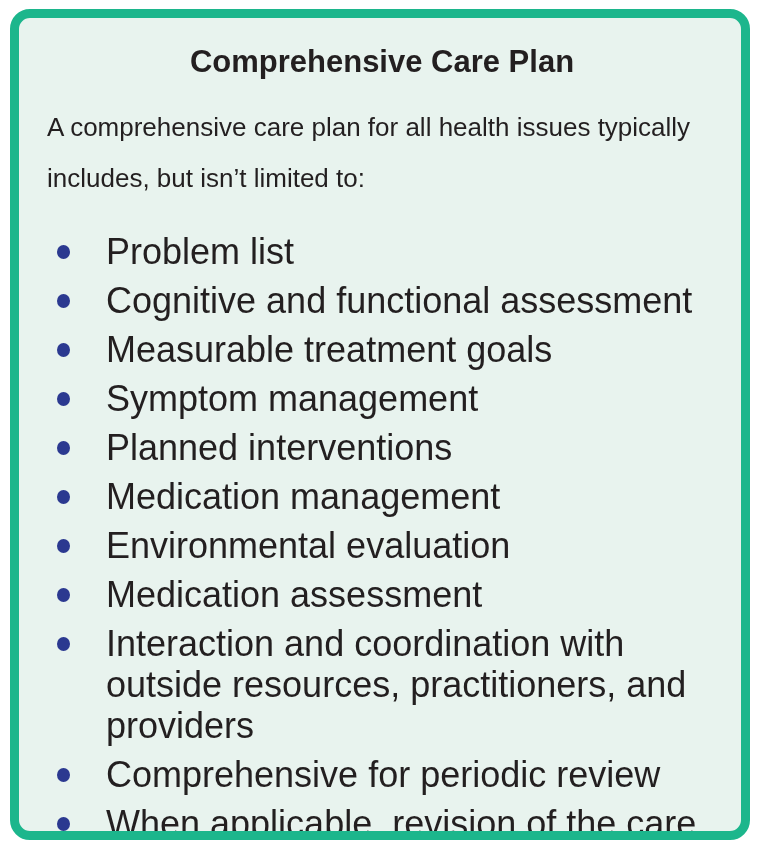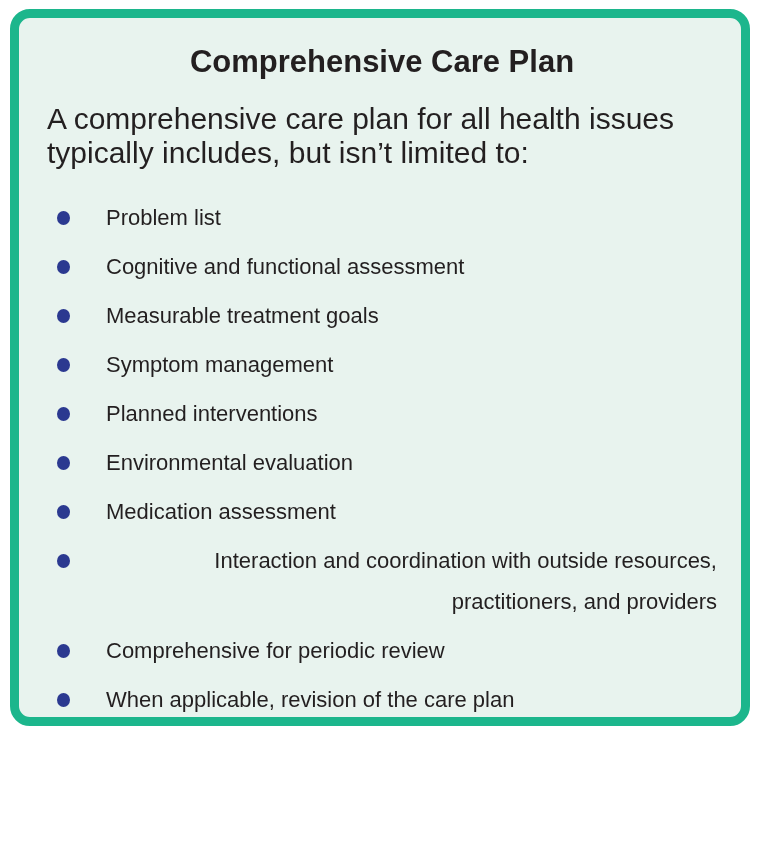--- a/index.html
+++ b/index.html
@@ -16,52 +16,51 @@
     height:868px;
     background:var(--page);
     font-family:"Liberation Sans","DejaVu Sans",sans-serif;
     color:var(--text);
   }
   .card{
     position:absolute;
     left:10px;
     top:9px;
     width:740px;
-    height:717px;
+    height:831px;
     background:var(--background);
     border:9px solid var(--border);
     border-radius:20px;
     padding:10px 24px 0 28px;
     overflow:hidden;
   }
   .card-title{
     margin:16px 0 0 0;
     text-align:center;
     font-size:31px;
     font-weight:bold;
     line-height:36px;
     letter-spacing:0px;
   }
   .intro{
     margin:22px 0 0 0;
-    font-size:30px;
-    line-height:34px;
+    font-size:26px;
+    line-height:51px;
   }
   ul.care-list{
     list-style:none;
     margin:27px 0 0 0;
     padding:0 0 0 10px;
   }
   ul.care-list li{
     display:flex;
     align-items:flex-start;
     margin:0 0 8px 0;
-    font-size:22px;
+    font-size:36px;
     line-height:41px;
-    text-align:right;
   }
   .bullet{
     flex:0 0 auto;
     width:13px;
     height:14px;
     border-radius:50%;
     background:var(--bullet);
     margin:14px 0 0 0;
   }
   .li-text{
@@ -90,20 +89,24 @@
     <li>
       <span class="bullet"></span>
       <span class="li-text">Symptom management</span>
     </li>
     <li>
       <span class="bullet"></span>
       <span class="li-text">Planned interventions</span>
     </li>
     <li>
       <span class="bullet"></span>
+      <span class="li-text">Medication management</span>
+    </li>
+    <li>
+      <span class="bullet"></span>
       <span class="li-text">Environmental evaluation</span>
     </li>
     <li>
       <span class="bullet"></span>
       <span class="li-text">Medication assessment</span>
     </li>
     <li>
       <span class="bullet"></span>
       <span class="li-text">Interaction and coordination with outside resources, practitioners, and providers</span>
     </li>

